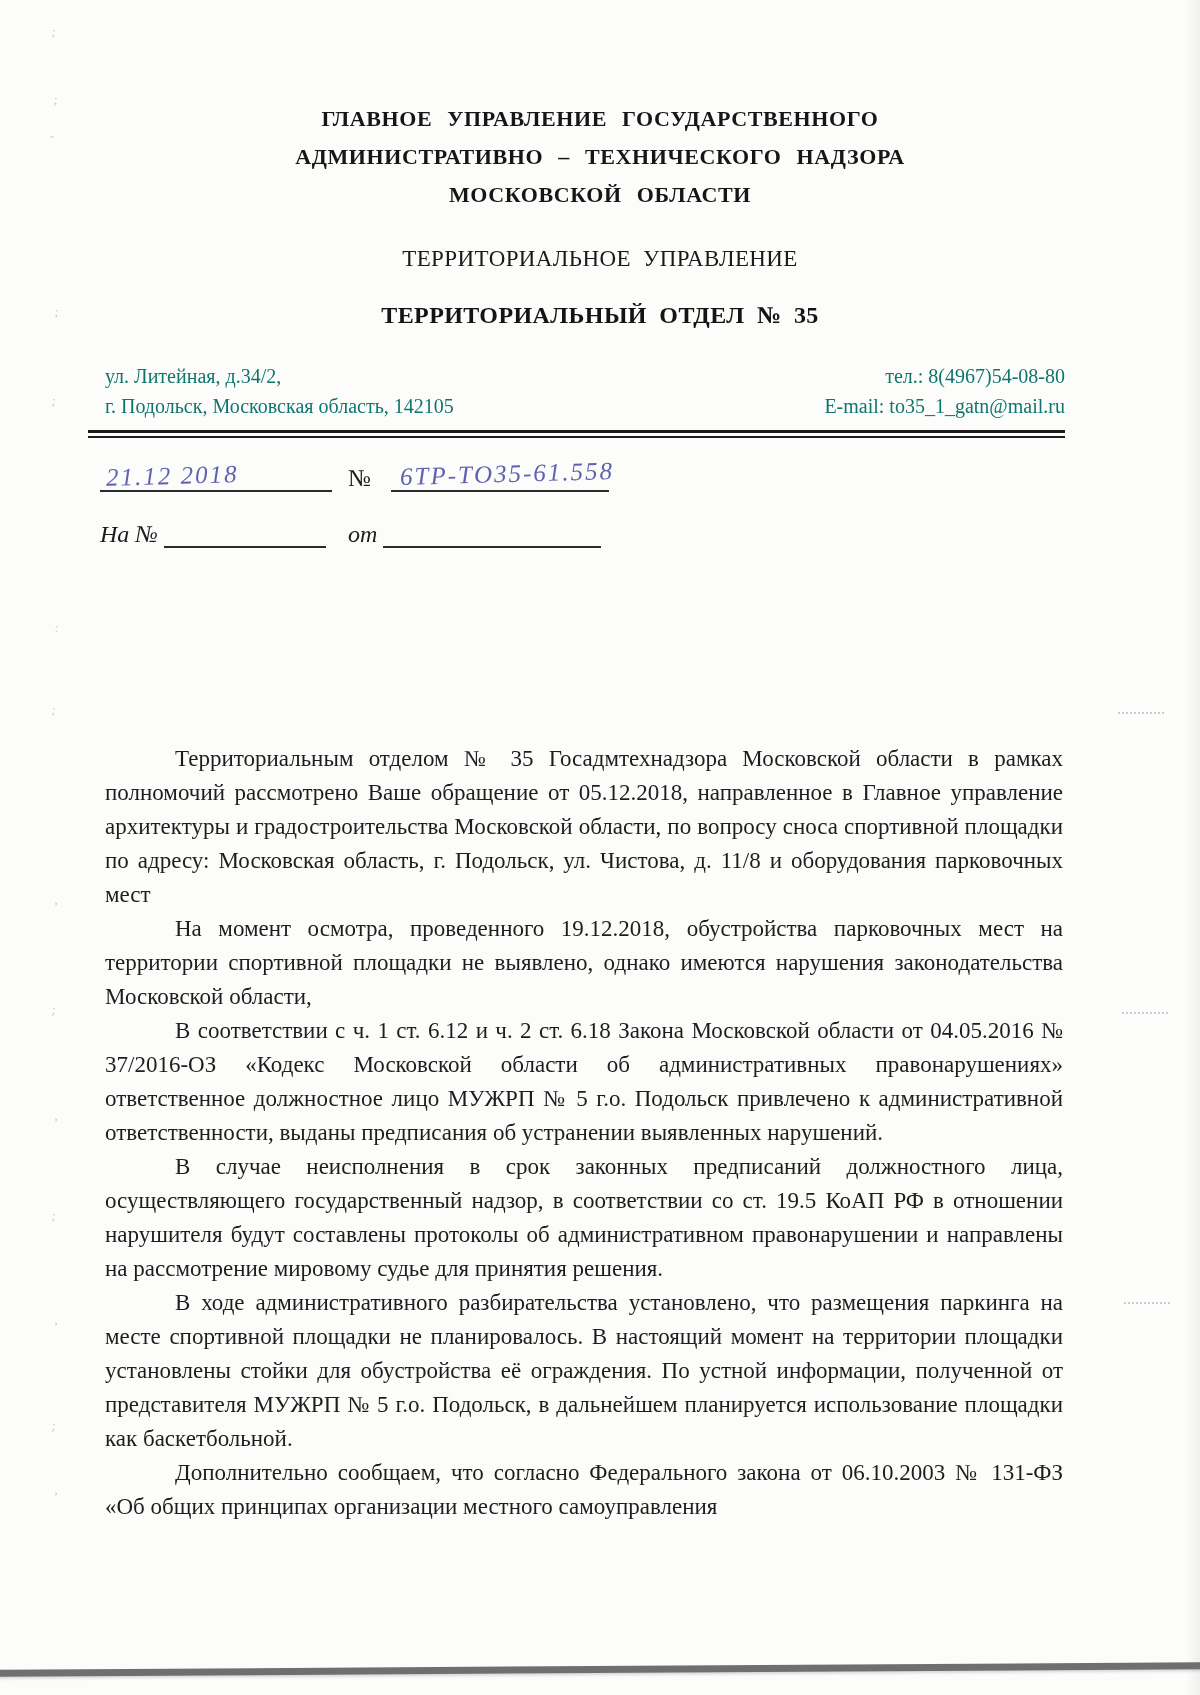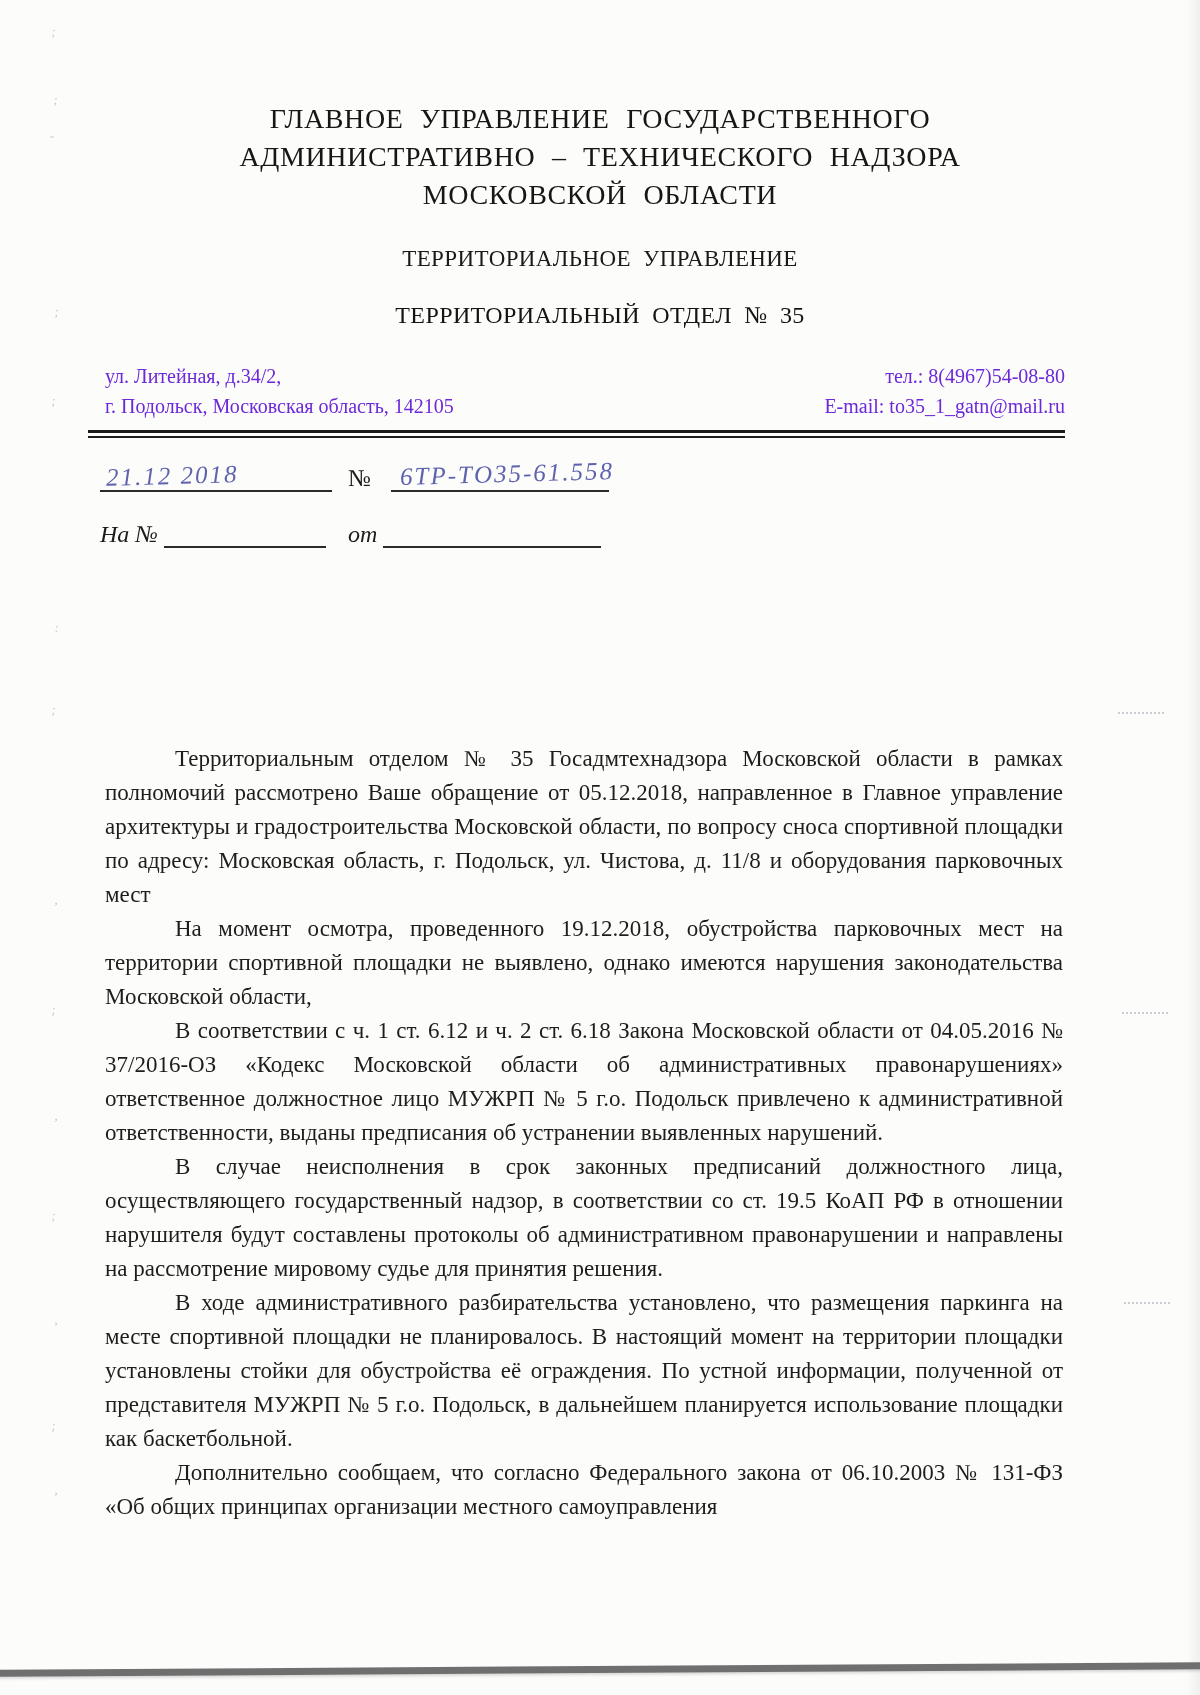--- a/index.html
+++ b/index.html
@@ -11,52 +11,52 @@
     overflow:hidden;
     font-family:"Liberation Serif", serif;
     color:#1b1b1b;
   }
   
   .letterhead{
     margin-top:100px;
     text-align:center;
   }
   .org-line{
-    font-weight:normal;
-    font-size:28px;
+    font-weight:bold;
+    font-size:22px;
     line-height:38px;
     letter-spacing:0.6px;
     word-spacing:9px;
     color:#161616;
   }
   .division{
     margin-top:32px;
     font-weight:normal;
     font-size:23px;
     letter-spacing:0.4px;
     word-spacing:6px;
     color:#1a1a1a;
   }
   .department{
     margin-top:30px;
-    font-weight:normal;
+    font-weight:bold;
     font-size:24px;
     letter-spacing:0.4px;
     word-spacing:6px;
     color:#141414;
   }
   
   .contacts{
     display:flex;
     justify-content:space-between;
     align-items:flex-start;
     margin:32px 135px 0 105px;
     font-size:20px;
     line-height:30px;
-    color:#6d28d9;
+    color:#0f766e;
   }
   .contacts .right{text-align:right;}
   
   .rule{
     margin:9px 135px 0 88px;
     height:3px;
     border-top:3px solid #1c1c1c;
     border-bottom:2px solid #1c1c1c;
   }
   

